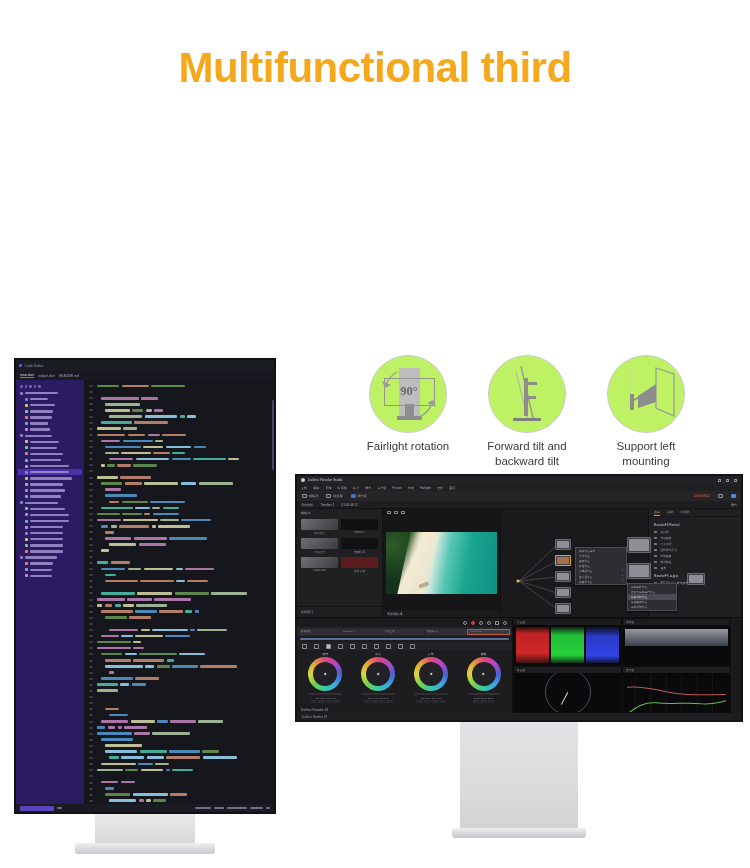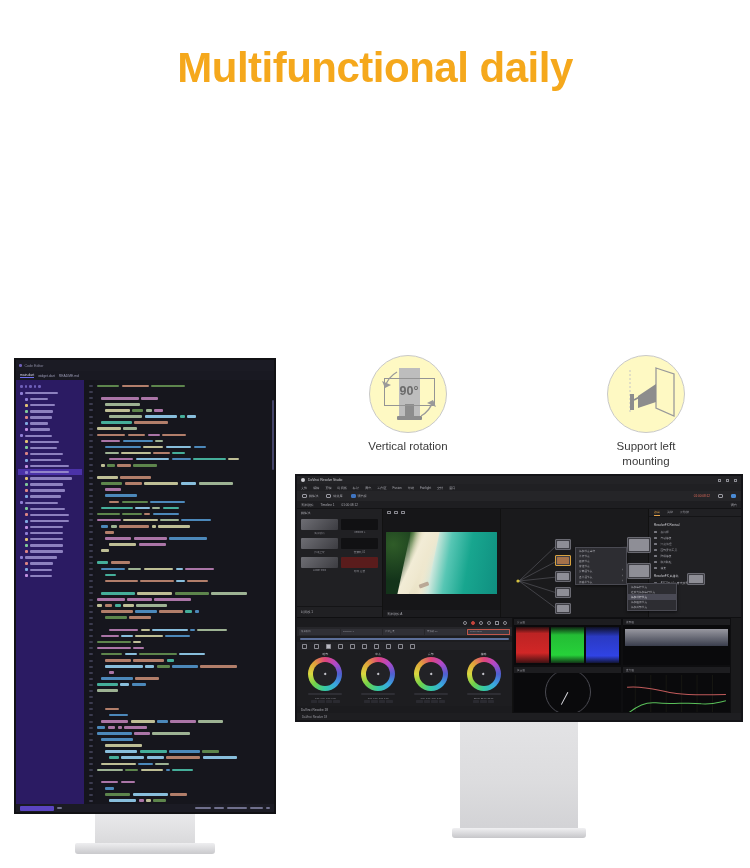--- a/index.html
+++ b/index.html
@@ -30,21 +30,21 @@
 
   
   .features {
     position: absolute; top: 355px; left: 358px;
     width: 338px; display: flex; justify-content: space-between;
   }
   .feature { width: 100px; text-align: center; }
   .feature-circle {
     width: 78px; height: 78px; margin: 0 auto 6px auto;
     border: 1.4px solid #c9c9c9; border-radius: 50%;
-    position: relative; overflow: hidden; background: #fef9c3;
+    position: relative; overflow: hidden; background: #bef264; font-family: Liberation Serif, serif;
   }
   .feature-label {
     font-size: 11.5px; color: #3a3a3a; line-height: 1.3;
   }
   
   .ic1-portrait {
     position: absolute; left: 29px; top: 12px; width: 21px; height: 48px;
     background: #bdbdbd;
   }
   .ic1-neck { position: absolute; left: 35px; top: 48px; width: 9px; height: 14px; background: #8d8d8d;}
@@ -247,41 +247,54 @@
   .sc-scrollcol{ width:10px; background:#1a1a1c; flex:none;}
 
   .dv-statusbar{ height:7px; background:#1e1e21; display:flex; align-items:center; gap:3px; padding:0 5px; flex:none;}
   .dv-sb-tx{ font-size:2.9px; color:#9a9aa2;}
 </style>
 </head>
 <body>
 
 <div class="page">
 
-  <div class="hero-title">Multifunctional daily</div>
+  <div class="hero-title">Multifunctional third</div>
 
   <div class="features">
 
     <div class="feature">
       <div class="feature-circle">
         <div class="ic1-portrait"></div>
         <div class="ic1-neck"></div>
         <div class="ic1-foot"></div>
         <div class="ic1-land"></div>
         <svg class="ic1-arc" viewBox="0 0 64 58">
           <path d="M8 22 A26 26 0 0 1 20 7" fill="none" stroke="#9a9a9a" stroke-width="1.3"></path>
           <path d="M5 16 L8 23 L14 20 Z" fill="#9a9a9a"></path>
           <path d="M56 36 A26 26 0 0 1 44 51" fill="none" stroke="#9a9a9a" stroke-width="1.3"></path>
           <path d="M59 42 L56 35 L50 38 Z" fill="#9a9a9a"></path>
         </svg>
         <div class="ic1-deg">90°</div>
       </div>
-      <div class="feature-label">Vertical rotation</div>
+      <div class="feature-label">Fairlight rotation</div>
     </div>
 
+    <div class="feature">
+      <div class="feature-circle">
+        <svg class="ic2" viewBox="0 0 78 78">
+          <line x1="32" y1="10" x2="44" y2="62" stroke="#9a9a9a" stroke-width="1.4"></line>
+          <line x1="27" y1="16" x2="39" y2="64" stroke="#b5b5b5" stroke-width="1.2"></line>
+          <rect x="35" y="22" width="4" height="38" fill="#8d8d8d"></rect>
+          <rect x="38" y="26" width="10" height="3" fill="#8d8d8d"></rect>
+          <rect x="38" y="40" width="9" height="3" fill="#8d8d8d"></rect>
+          <rect x="24" y="62" width="28" height="3" rx="1" fill="#7f7f7f"></rect>
+        </svg>
+      </div>
+      <div class="feature-label">Forward tilt and backward tilt</div>
+    </div>
 
     <div class="feature">
       <div class="feature-circle">
         <svg class="ic3" viewBox="0 0 78 78">
           <line x1="22" y1="14" x2="22" y2="56" stroke="#c6c6c6" stroke-width="1" stroke-dasharray="2 2"></line>
           <path d="M48 12 L66 18 L66 60 L48 52 Z" fill="none" stroke="#9a9a9a" stroke-width="1.3"></path>
           <path d="M30 40 L48 28 L48 46 L30 52 Z" fill="#8d8d8d"></path>
           <rect x="22" y="38" width="4" height="16" fill="#8d8d8d"></rect>
           <line x1="26" y1="44" x2="44" y2="34" stroke="#8d8d8d" stroke-width="1.6"></line>
         </svg>

